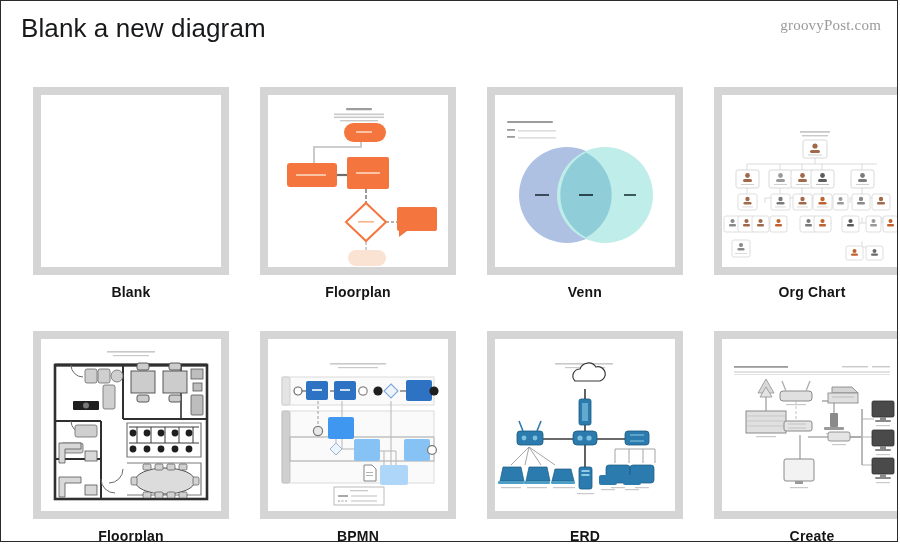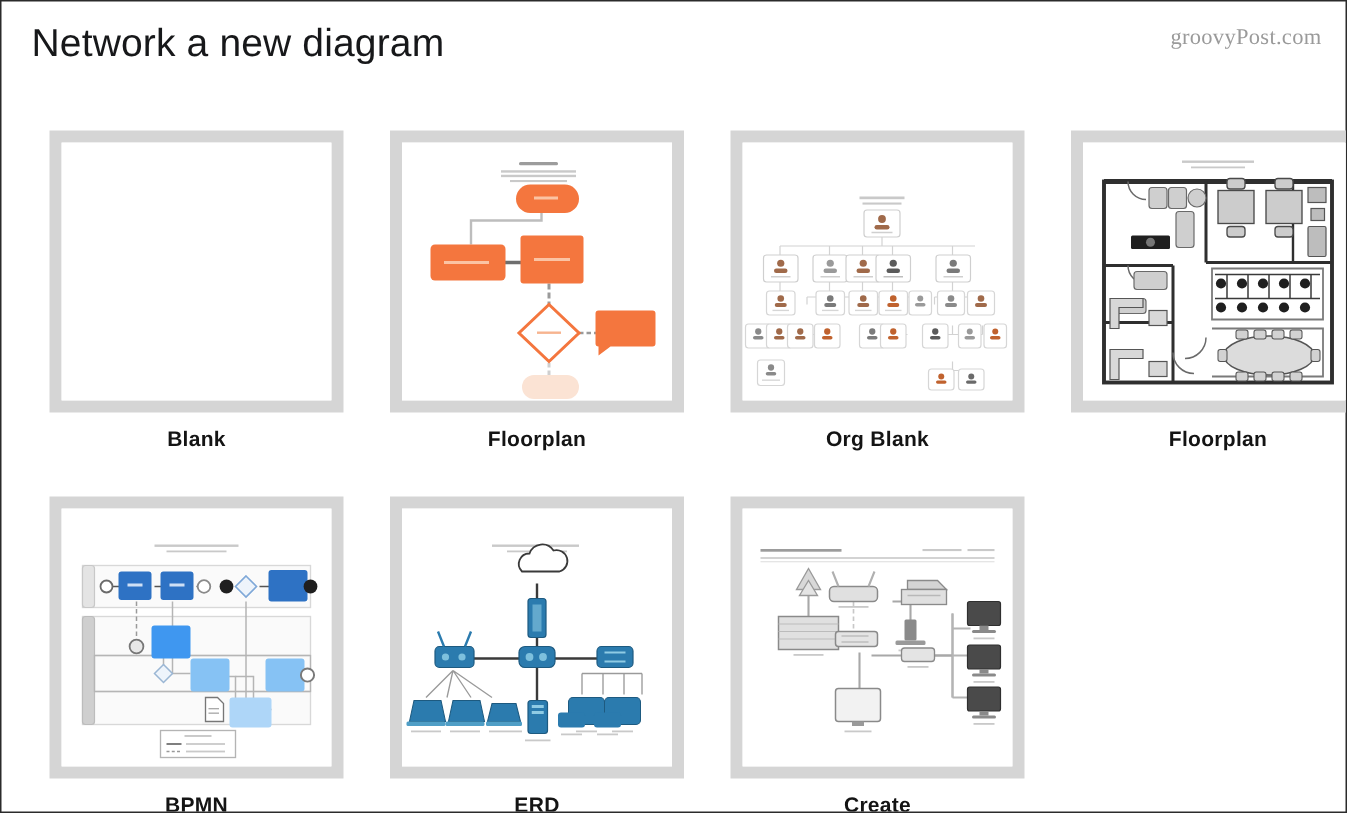--- a/index.html
+++ b/index.html
@@ -84,21 +84,21 @@
     letter-spacing: 0.2px;
   }
   .ghost-line { fill: #c9c9c9; }
   .ghost-line-dk { fill: #9c9c9c; }
 </style>
 </head>
 <body>
 
 <div id="page">
 
-  <div id="page-title">Network a new diagram</div>
+  <div id="page-title">Blank a new diagram</div>
   <div id="watermark">groovyPost.com</div>
 
   <div id="grid">
 
     <div class="card">
       <div class="thumb-frame">
         <div class="thumb-inner">
           <svg viewBox="0 0 180 172">
             <rect x="0" y="0" width="180" height="172" fill="#ffffff"></rect>
           </svg>
@@ -138,20 +138,43 @@
 
             <path d="M131 112 h36 a2 2 0 0 1 2 2 v20 a2 2 0 0 1 -2 2 h-28 l-8 6 v-6 h-0 a2 2 0 0 1 -2 -2 v-20 a2 2 0 0 1 2 -2 z" fill="#f4763e"></path>
 
             <rect x="80" y="155" width="38" height="16" rx="8" fill="#fbe3d4"></rect>
           </svg>
         </div>
       </div>
       <div class="card-label">Floorplan</div>
     </div>
 
+    <div class="card">
+      <div class="thumb-frame">
+        <div class="thumb-inner">
+          <svg viewBox="0 0 180 172">
+            <rect width="180" height="172" fill="#fff"></rect>
+
+            <rect class="ghost-line-dk" x="12" y="26" width="46" height="2" rx="1"></rect>
+            <rect class="ghost-line-dk" x="12" y="34" width="8" height="1.8"></rect>
+            <rect class="ghost-line" x="23" y="35.4" width="38" height="1"></rect>
+            <rect class="ghost-line-dk" x="12" y="41" width="8" height="1.8"></rect>
+            <rect class="ghost-line" x="23" y="42.4" width="38" height="1"></rect>
+
+            <circle cx="72" cy="100" r="48" fill="#aec1e3"></circle>
+            <circle cx="110" cy="100" r="48" fill="#bfede9"></circle>
+            <path d="M91 57.5 A48 48 0 0 0 91 142.5 A48 48 0 0 0 91 57.5 Z" fill="#8fcdd8"></path>
+            <rect x="40" y="99" width="14" height="2" fill="#3c4a5e"></rect>
+            <rect x="84" y="99" width="14" height="2" fill="#2b4650"></rect>
+            <rect x="129" y="99" width="12" height="2" fill="#3c5a5e"></rect>
+          </svg>
+        </div>
+      </div>
+      <div class="card-label">Venn</div>
+    </div>
 
     <div class="card">
       <div class="thumb-frame">
         <div class="thumb-inner">
           <svg viewBox="0 0 180 172">
             <rect width="180" height="172" fill="#fff"></rect>
             <rect class="ghost-line" x="78" y="36" width="30" height="1.8"></rect>
             <rect class="ghost-line" x="80" y="40" width="26" height="1.4"></rect>
             <g stroke="#d2d2d2" stroke-width="0.8" fill="none">
               <path d="M93 62 v7"></path>
@@ -302,21 +325,21 @@
               </g>
               <g>
                 <rect x="144" y="151" width="17" height="14" rx="2" fill="#fff" stroke="#d6d6d6" stroke-width="0.8"></rect>
                 <circle cx="152.5" cy="156" r="2" fill="#6a6a6a"></circle>
                   <rect x="149" y="158.6" width="7" height="2.2" rx="1.1" fill="#6a6a6a"></rect>
               </g>
             </g>
           </svg>
         </div>
       </div>
-      <div class="card-label">Org Blank</div>
+      <div class="card-label">Org Chart</div>
     </div>
 
     <div class="card">
       <div class="thumb-frame">
         <div class="thumb-inner">
           <svg viewBox="0 0 180 172">
             <rect width="180" height="172" fill="#fff"></rect>
             <rect class="ghost-line" x="66" y="12" width="48" height="1.6"></rect>
             <rect class="ghost-line" x="72" y="16" width="36" height="1.2"></rect>
 

